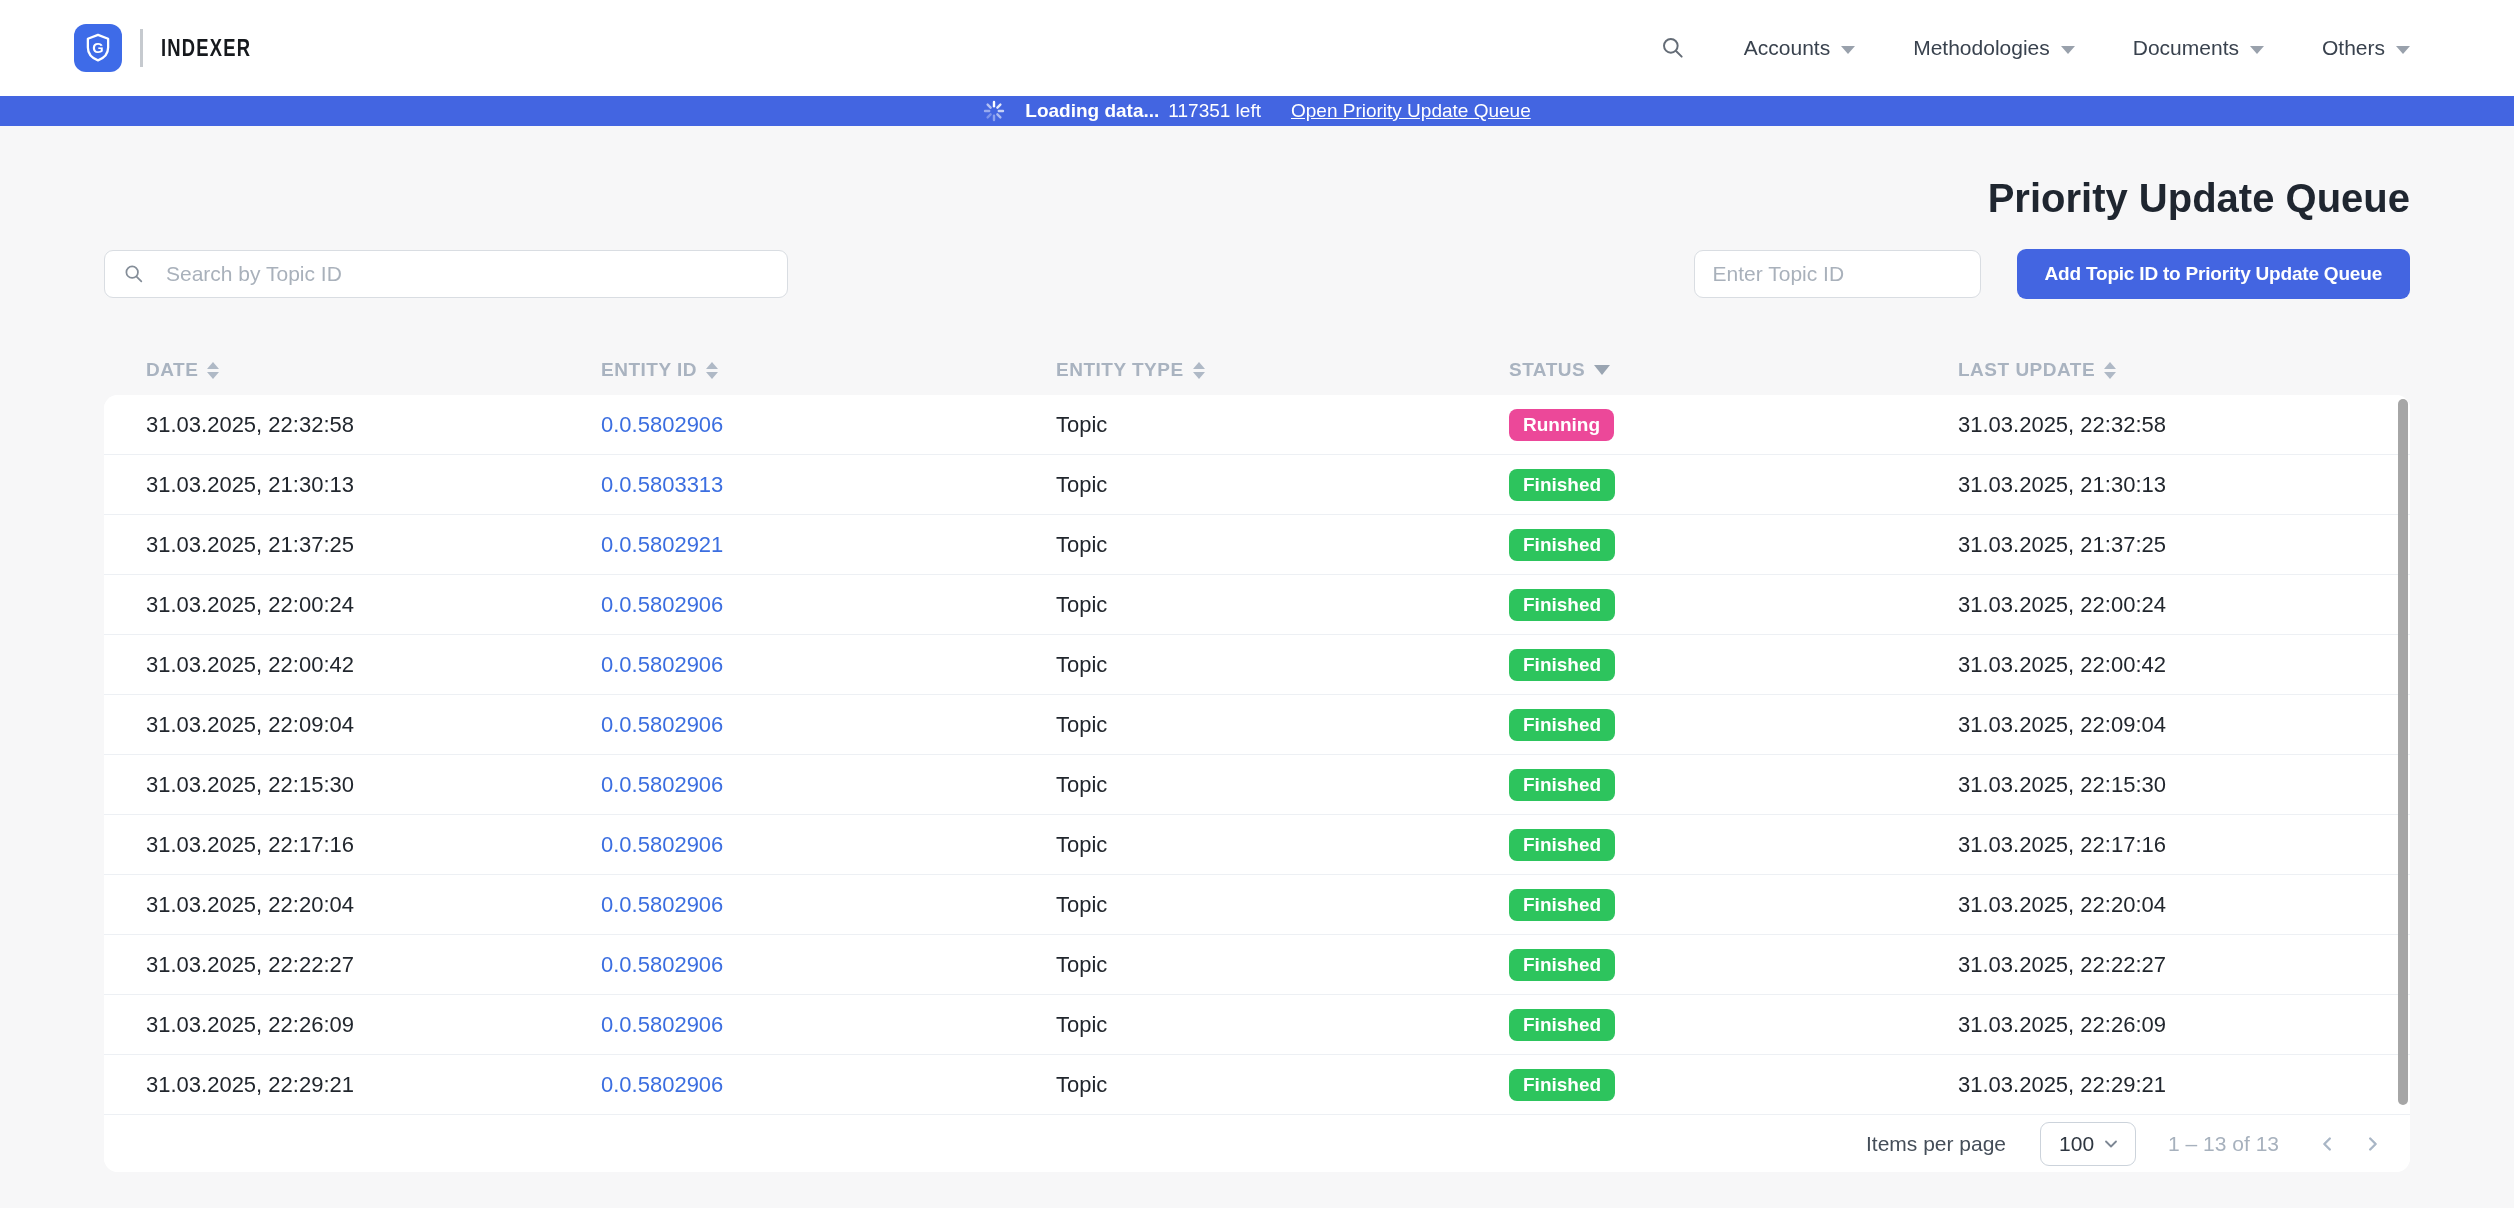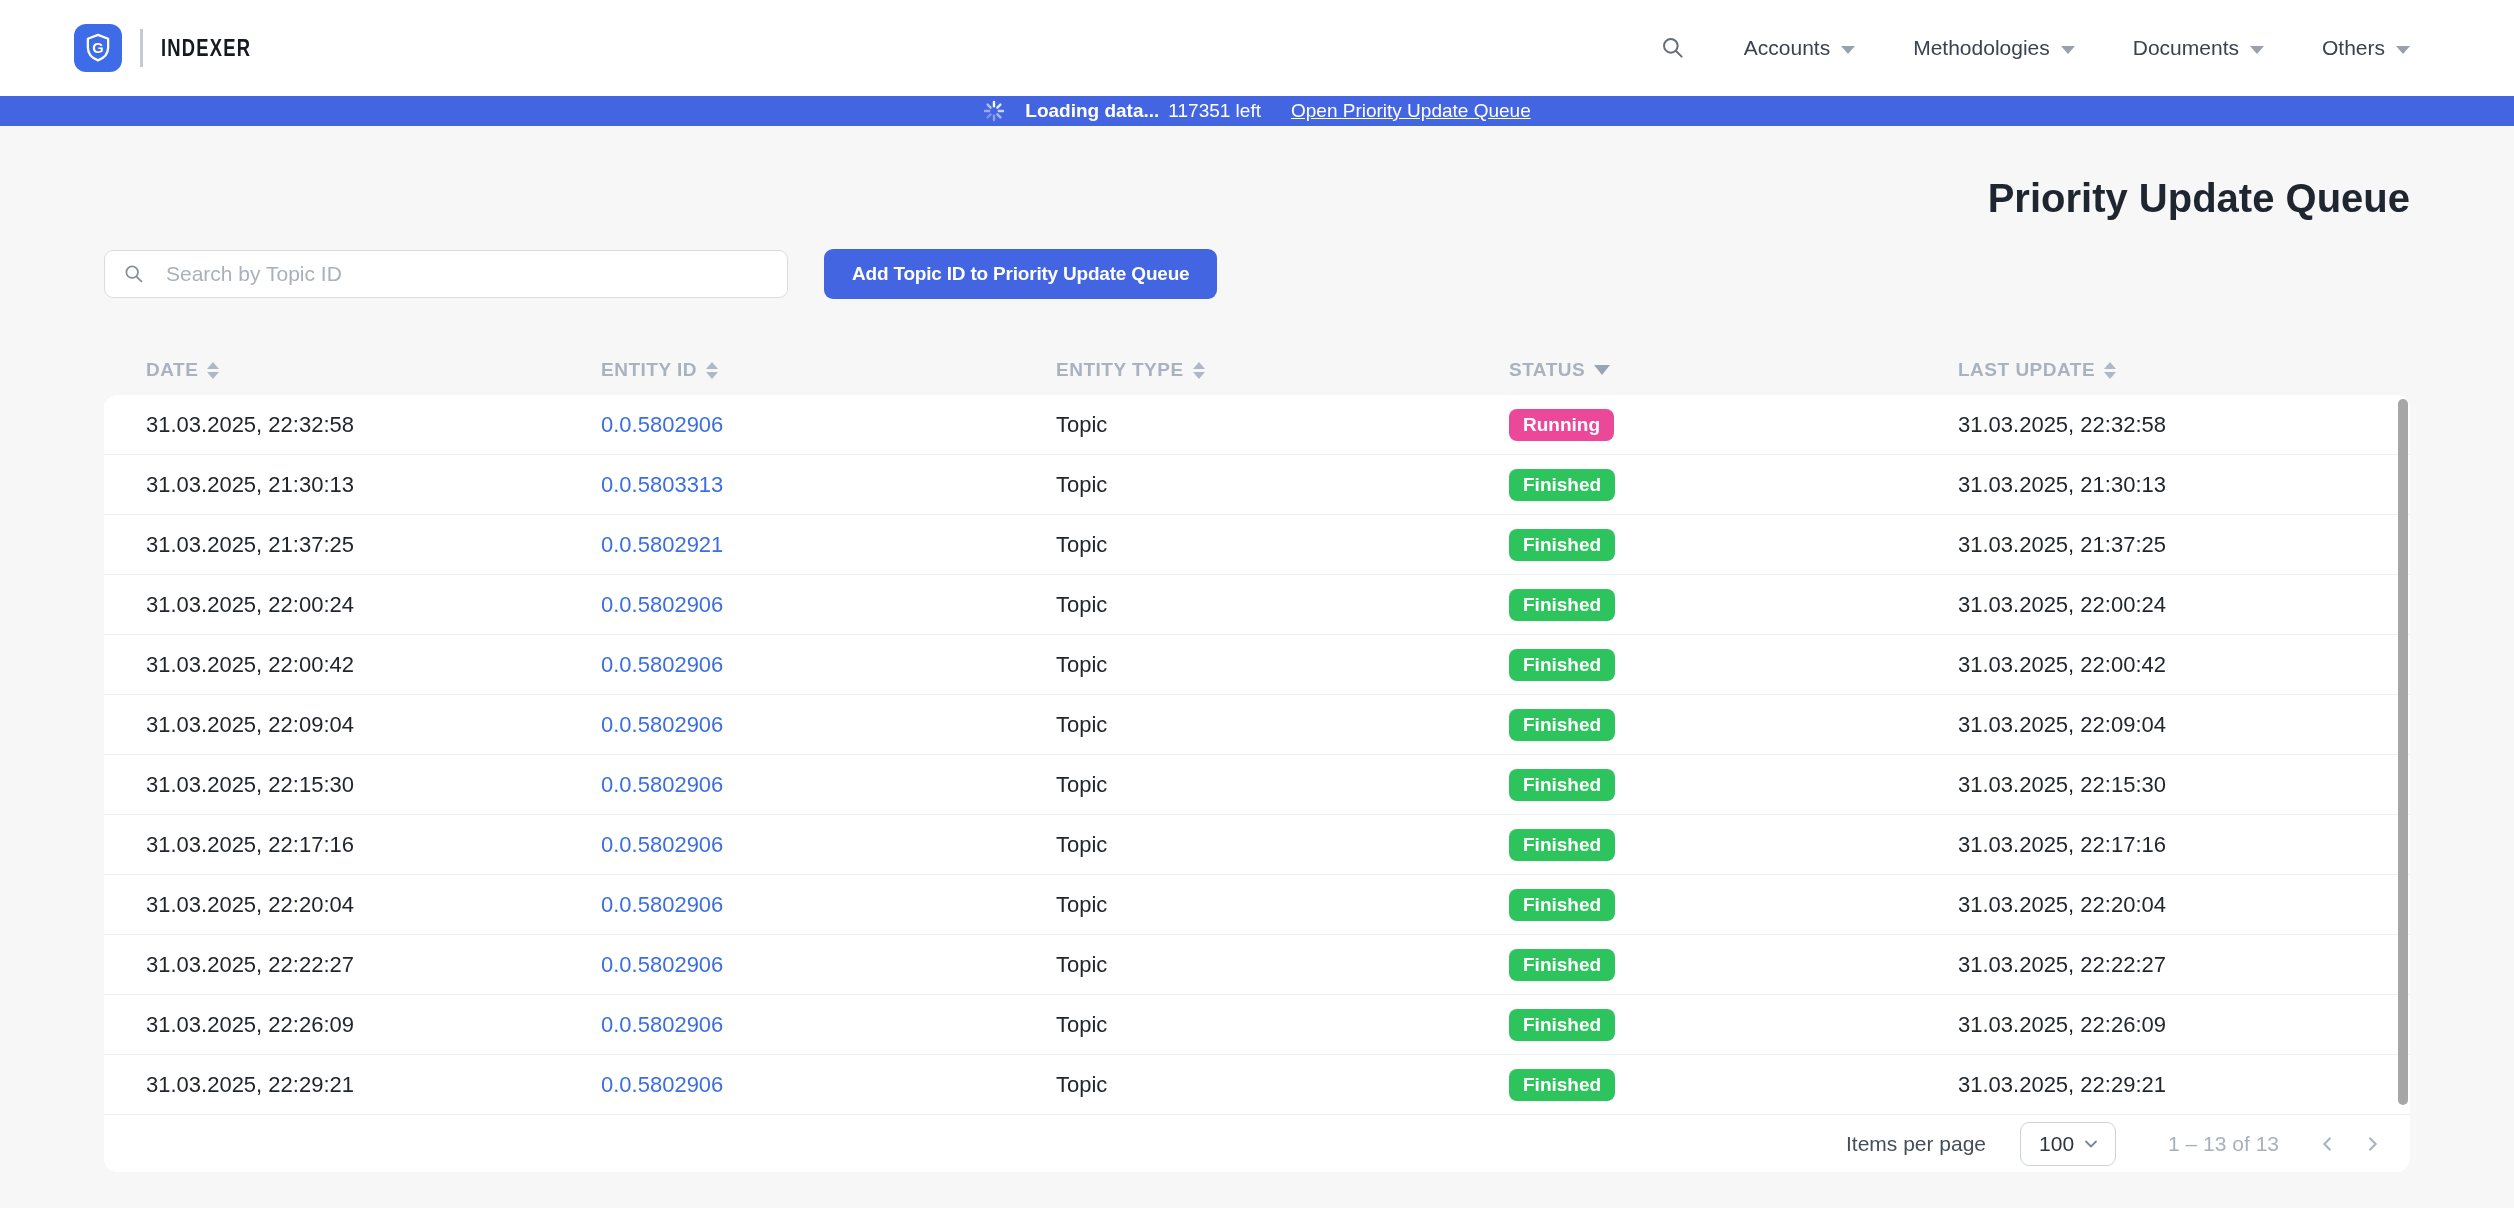--- a/index.html
+++ b/index.html
@@ -109,21 +109,21 @@
     padding-right:23px; background:#fff;
   }
   .footer-label { font-size:21px; color:#454E59;margin-left:8px; }
   .page-size {
     margin-left:34px; width:96px; height:44px;
     border:1px solid #CCD3DB; border-radius:9px; background:#fff;
     display:flex; align-items:center; justify-content:space-between;
     padding:0 14px 0 18px; cursor:pointer;
   }
   .page-size-value { font-size:21px; color:#2E3640; }
-  .range-text { margin-left:52px; font-size:21px; color:#A7B1BD; }
+  .range-text { margin-left:32px; font-size:21px; color:#A7B1BD; }
   .pager { margin-left:34px; display:flex; align-items:center; gap:14px; }
   .pager-btn { background:none; border:none; padding:4px; cursor:pointer; display:flex; }
 
   .scroll-thumb {
     position:absolute; right:2px; top:4px; width:10px; height:706px;
     background:#A6A6A6; border-radius:6px;
   }
 </style>
 </head>
 <body>
@@ -196,20 +196,21 @@
     <div class="search-box">
       <span style="display:flex;">
         <svg width="22" height="22" viewBox="0 0 24 24" fill="none" stroke="#848D98" stroke-width="1.9" stroke-linecap="round">
           <circle cx="10" cy="10" r="6.3"></circle>
             <line x1="14.8" y1="14.8" x2="20" y2="20"></line>
         </svg>
       </span>
       <input type="text" placeholder="Search by Topic ID" style="">
     </div>
 
+    <input type="text" class="topic-input" placeholder="Enter Topic ID" style="">
 
     <button class="add-btn">Add Topic ID to Priority Update Queue</button>
   </div>
 
   <div class="table-head grid-cols" id="table-head">
   <div class="th">
     <span class="th-label">DATE</span>
     <span class="sort-both">
       <i class="tri-up"></i>
           <i class="tri-down"></i>

